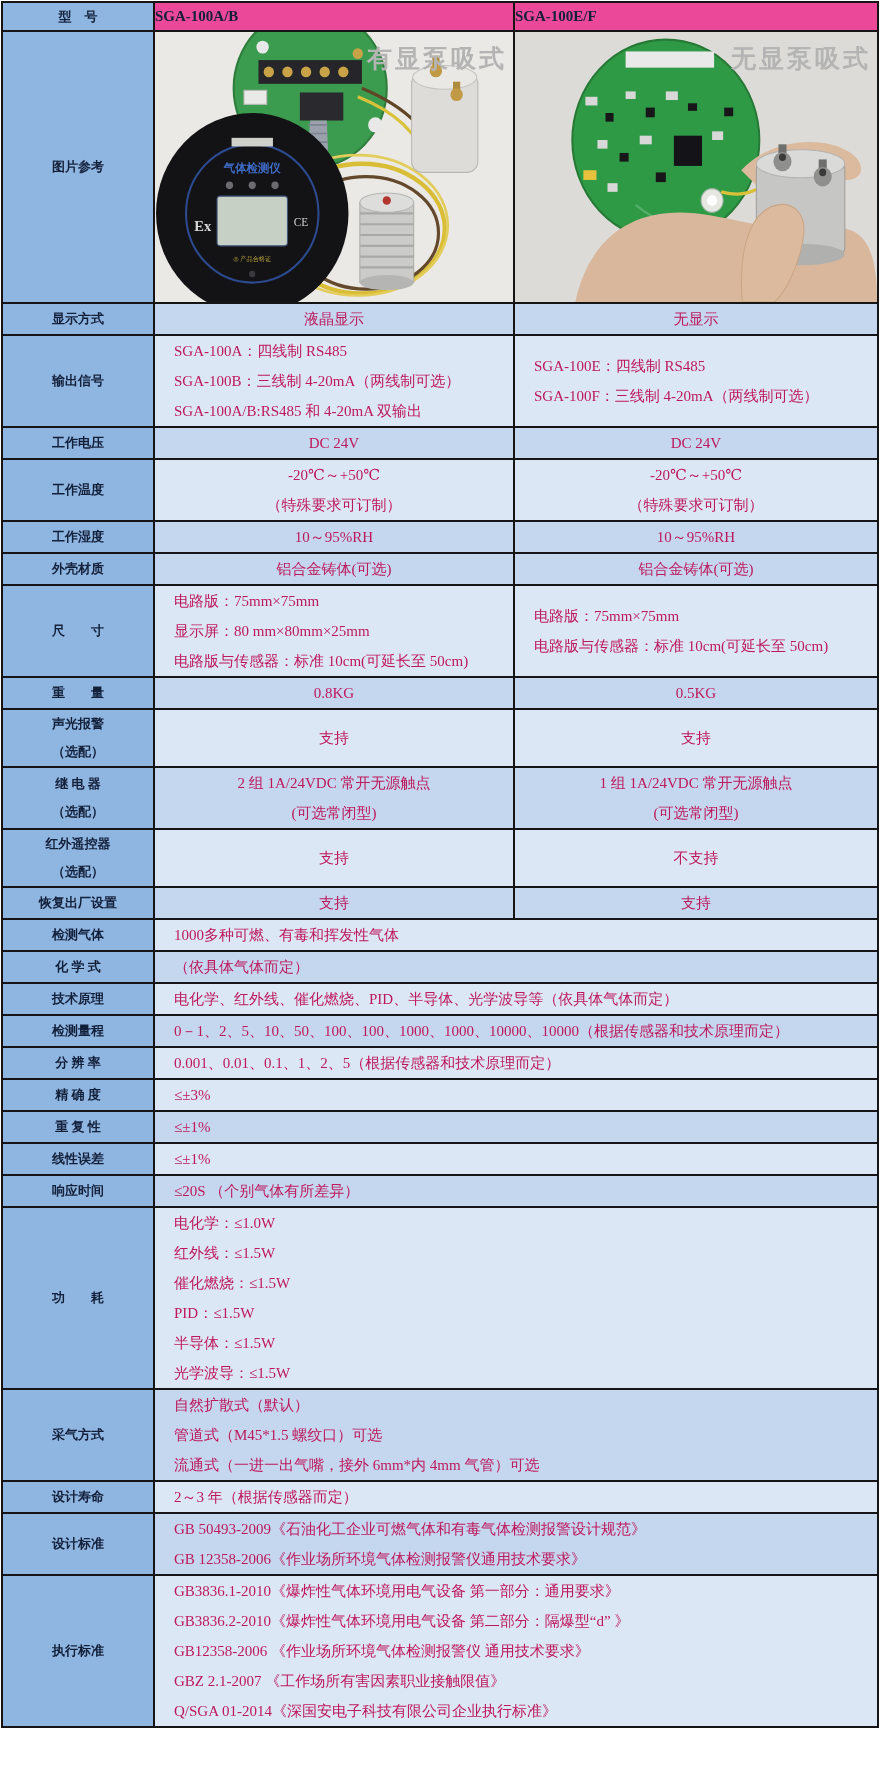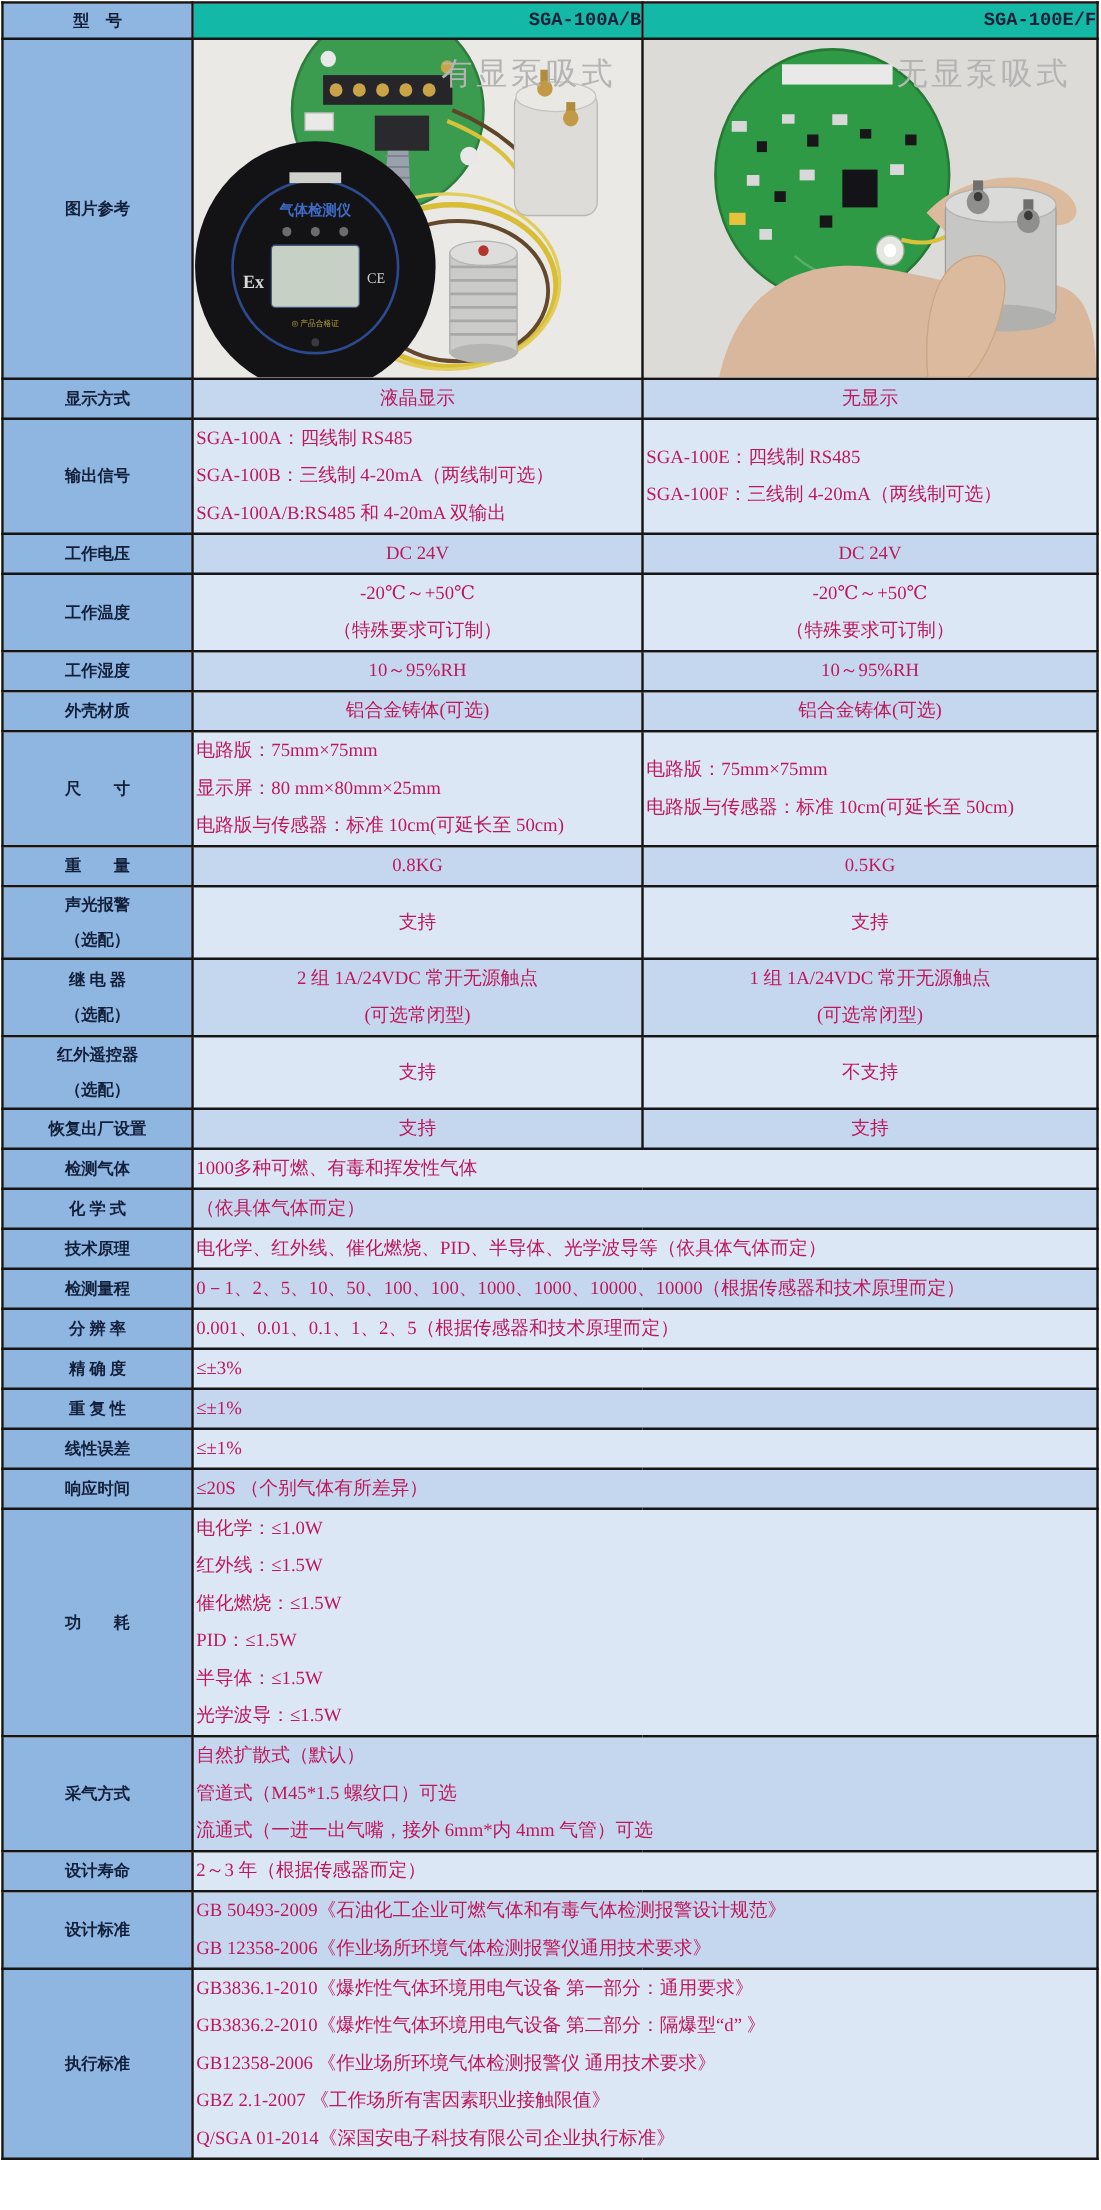--- a/index.html
+++ b/index.html
@@ -2,33 +2,33 @@
 <html><head>
 <meta charset="utf-8">
 <style>
   html,body{margin:0;padding:0;background:#ffffff;}
   body{font-family:"Liberation Serif","DejaVu Serif",serif;color:#10131f;}
   .sheet{width:881px;background:#ffffff;padding:1px 4px 5px 1px;box-sizing:border-box;}
   table.spec{border-collapse:collapse;width:876px;table-layout:fixed;}
   table.spec td{border:2px solid #151515;padding:0;vertical-align:middle;box-sizing:border-box;overflow:hidden;}
   .lab{background:#8fb5e1;text-align:center;font-weight:bold;font-size:13px;color:#13203a;}
   .hdrlab{height:29px;}
-  .hdrcell{background:#14b8a6;text-align:right;font-weight:bold;font-size:15px;color:#13203a;
-           font-family:Liberation Mono, monospace;}
+  .hdrcell{background:#ec4899;text-align:left;font-weight:bold;font-size:15px;color:#13203a;
+           font-family:Liberation Serif, serif;}
   .cell{font-size:15px;text-align:center;color:#be185d;}
   .cell.a{background:#c5d7ee;}
   .cell.b{background:#dce7f5;}
-  .cell.left{text-align:left;padding-left:2px;}
+  .cell.left{text-align:left;padding-left:19px;}
   .ln{line-height:30px;white-space:nowrap;}
   .lab .ln{line-height:28px;}
   .photo-cell{background:#ffffff;height:272px;padding:8px 7px;}
   .photo-wrap{position:relative;width:100%;height:100%;}
   .photo-wrap svg{width:100%;height:100%;display:block;}
-  .watermark{position:absolute;top:10px;right:20px;font-size:25px;color:#b4b4b4;
-             letter-spacing:3px;font-weight:normal;}
+  .watermark{position:absolute;top:10px;right:6px;font-size:25px;color:#b4b4b4;
+             letter-spacing:3px;font-weight:bold;}
 </style>
 </head>
 <body>
 
 <div class="sheet">
 <table class="spec">
   <colgroup>
     <col style="width:152px">
         <col style="width:360px">
         <col style="width:364px">

